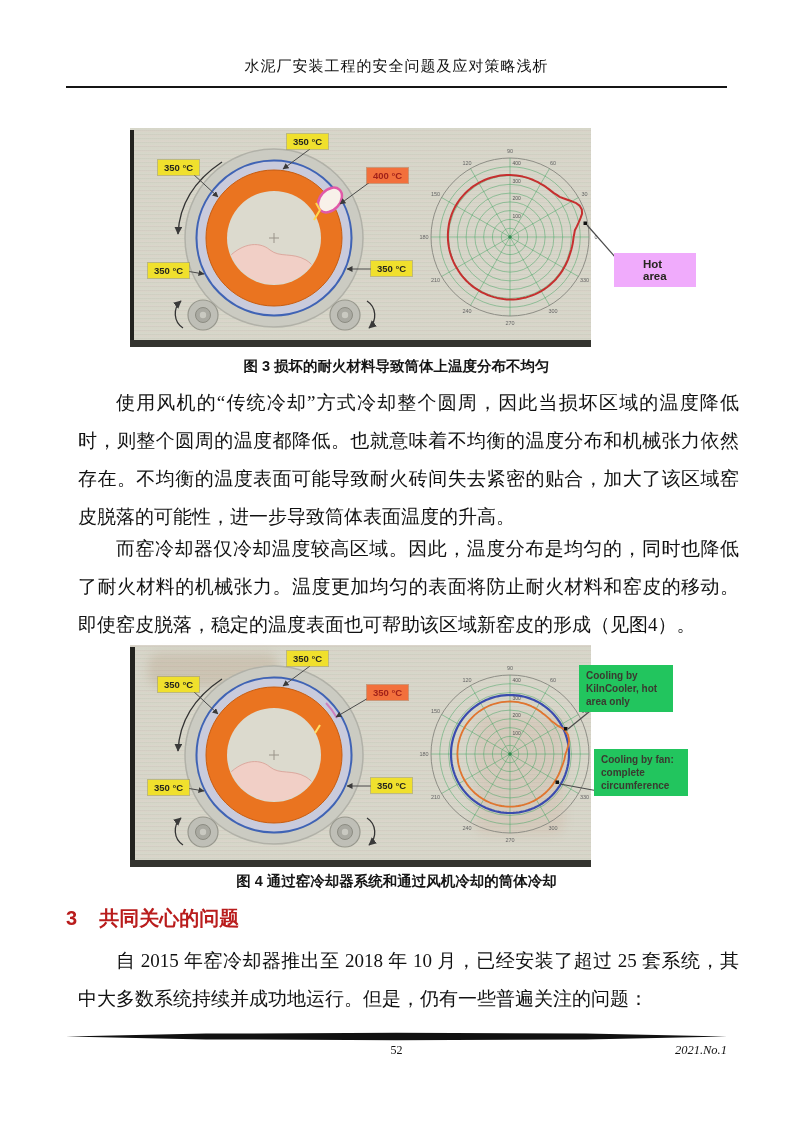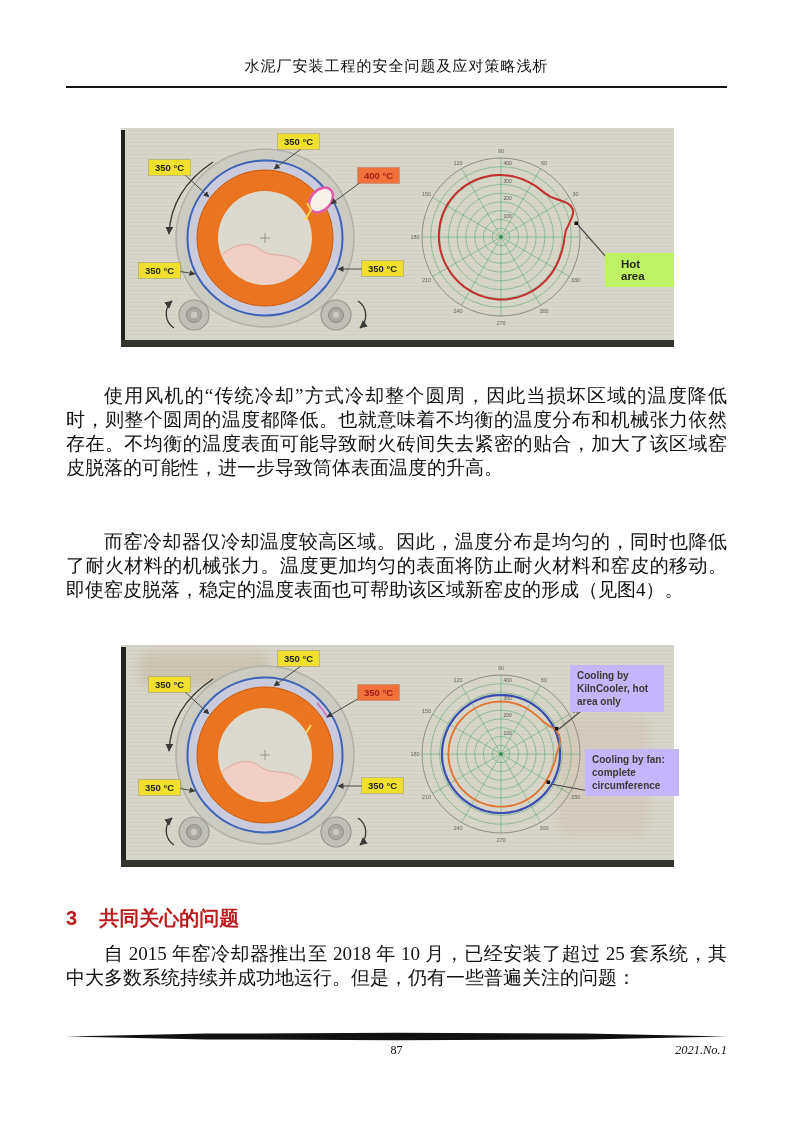--- a/index.html
+++ b/index.html
@@ -5,52 +5,52 @@
   html,body{margin:0;padding:0;background:#9a9a9a;}
   .page{position:relative;width:793px;height:1122px;margin:0 auto;background:#ffffff;
         font-family:"Liberation Serif",serif;color:#111;overflow:hidden;}
 
   .header-title{position:absolute;top:57px;left:0;width:100%;text-align:center;
         font-size:15px;letter-spacing:1px;}
   .header-rule{position:absolute;top:86px;left:66px;width:661px;height:2px;background:#151515;}
 
   .intro{position:absolute;top:92px;left:66px;width:661px;font-size:19px;margin:0;}
 
-  .para{position:absolute;left:66px;width:661px;margin:0;font-size:19px;line-height:24px;
+  .para{position:absolute;left:78px;width:661px;margin:0;font-size:19px;line-height:38px;
         text-align:justify;text-indent:2em;}
   #para1{top:384px;}
   #para2{top:530px;}
   #para3{top:942px;}
 
   .caption{position:absolute;left:0;width:100%;text-align:center;margin:0;
         font-family:"Liberation Sans",sans-serif;font-weight:bold;font-size:14.5px;color:#151515;}
   #cap3{top:357px;}
   #cap4{top:872px;}
 
-  .figure{position:absolute;left:121px;width:553px;}
+  .figure{position:absolute;left:130px;width:461px;}
   #fig3{top:128px;height:219px;}
   #fig4{top:645px;height:222px;}
   .photo{position:absolute;left:0;top:0;right:0;bottom:0;background:#dad8cc;
         background-image:
           repeating-linear-gradient(0deg, rgba(0,0,0,0.03) 0 1px, rgba(255,255,255,0.03) 1px 2px, rgba(0,0,0,0) 2px 4px),
           repeating-linear-gradient(0deg, rgba(190,120,120,0.04) 0 2px, rgba(120,170,120,0.04) 2px 5px);}
   .strip-left{position:absolute;left:0;top:2px;bottom:0;width:4px;background:#23231f;}
   .strip-bottom{position:absolute;left:0;right:0;bottom:0;height:7px;background:#34342f;}
   .figure svg{position:absolute;left:0;top:0;}
 
   .smudge{position:absolute;border-radius:12px;filter:blur(5px);}
 
   .tl{position:absolute;background:#f0e02d;color:#26261f;white-space:nowrap;
         font-family:"Liberation Sans",sans-serif;font-weight:bold;font-size:9.5px;
         padding:2px 6px;box-shadow:0 0 0 1px rgba(160,150,40,.45);}
   .tl.hot{background:#f2703c;color:#a1211a;box-shadow:0 0 0 1px rgba(190,90,40,.5);}
 
-  .hotarea{position:absolute;background:#bef264;color:#26261f;
-        font:bold 11.5px "Liberation Sans",sans-serif;padding:5px 16px;}
-  .note{position:absolute;background:#c4b5fd;color:#3a3a30;width:80px;
+  .hotarea{position:absolute;background:#f0abfc;color:#26261f;
+        font:bold 11.5px "Liberation Sans",sans-serif;padding:5px 29px;}
+  .note{position:absolute;background:#22c55e;color:#3a3a30;width:80px;
         font:bold 10px/13px "Liberation Sans",sans-serif;padding:4px 7px;}
 
   .section-heading{position:absolute;top:905px;left:66px;margin:0;
         font-family:"Liberation Sans",sans-serif;font-weight:bold;font-size:20px;color:#b91c1c;}
   .section-heading .num{margin-right:22px;}
 
   .footer-rule{position:absolute;top:1032px;left:66px;}
   .page-num{position:absolute;top:1043px;left:0;width:100%;text-align:center;font-size:12px;}
   .issue{position:absolute;top:1043px;right:66px;font-size:12.5px;font-style:italic;}
 </style>
@@ -168,20 +168,21 @@
     </svg>
     <span class="tl" style="left:157px;top:6px">350 °C</span>
     <span class="tl" style="left:28px;top:32px">350 °C</span>
     <span class="tl hot" style="left:237px;top:40px">400 °C</span>
     <span class="tl" style="left:18px;top:135px">350 °C</span>
     <span class="tl" style="left:241px;top:133px">350 °C</span>
     <span class="hotarea" style="left:484px;top:125px">Hot area</span>
     <div class="strip-left"></div>
     <div class="strip-bottom"></div>
   </div>
+  <p class="caption" id="cap3">图 3 损坏的耐火材料导致筒体上温度分布不均匀</p>
 
   <p class="para" id="para1">使用风机的“传统冷却”方式冷却整个圆周，因此当损坏区域的温度降低时，则整个圆周的温度都降低。也就意味着不均衡的温度分布和机械张力依然存在。不均衡的温度表面可能导致耐火砖间失去紧密的贴合，加大了该区域窑皮脱落的可能性，进一步导致筒体表面温度的升高。</p>
   <p class="para" id="para2">而窑冷却器仅冷却温度较高区域。因此，温度分布是均匀的，同时也降低了耐火材料的机械张力。温度更加均匀的表面将防止耐火材料和窑皮的移动。即使窑皮脱落，稳定的温度表面也可帮助该区域新窑皮的形成（见图4）。</p>
 
   <div class="figure" id="fig4">
     <div class="photo"></div>
     <div class="smudge" style="left:18px;top:8px;width:130px;height:34px;background:rgba(150,105,70,.16)"></div>
     <div class="smudge" style="right:26px;top:70px;width:90px;height:120px;background:rgba(185,95,70,.09)"></div>
     <svg width="553" height="215" viewBox="0 0 553 215">
       <defs>
@@ -284,26 +285,27 @@
     <span class="tl" style="left:157px;top:6px">350 °C</span>
     <span class="tl" style="left:28px;top:32px">350 °C</span>
     <span class="tl hot" style="left:237px;top:40px">350 °C</span>
     <span class="tl" style="left:18px;top:135px">350 °C</span>
     <span class="tl" style="left:241px;top:133px">350 °C</span>
     <span class="note" style="left:449px;top:20px">Cooling by KilnCooler, hot area only</span>
     <span class="note" style="left:464px;top:104px">Cooling by fan: complete circumference</span>
     <div class="strip-left" style="width:5px"></div>
     <div class="strip-bottom"></div>
   </div>
+  <p class="caption" id="cap4">图 4  通过窑冷却器系统和通过风机冷却的筒体冷却</p>
 
   <h2 class="section-heading">
     <span class="num">3</span><span>共同关心的问题</span>
   </h2>
 
   <p class="para" id="para3">自 2015 年窑冷却器推出至 2018 年 10 月，已经安装了超过 25 套系统，其中大多数系统持续并成功地运行。但是，仍有一些普遍关注的问题：</p>
 
   <svg class="footer-rule" width="661" height="9" viewBox="0 0 661 9">
     <polygon points="0,4.5 140,1.6 330,0.8 520,1.6 661,4.5 520,7.4 330,8.2 140,7.4" fill="#111"></polygon>
   </svg>
-  <div class="page-num">87</div>
+  <div class="page-num">52</div>
   <div class="issue">2021.No.1</div>
 
 </div>
 
 </body></html>

